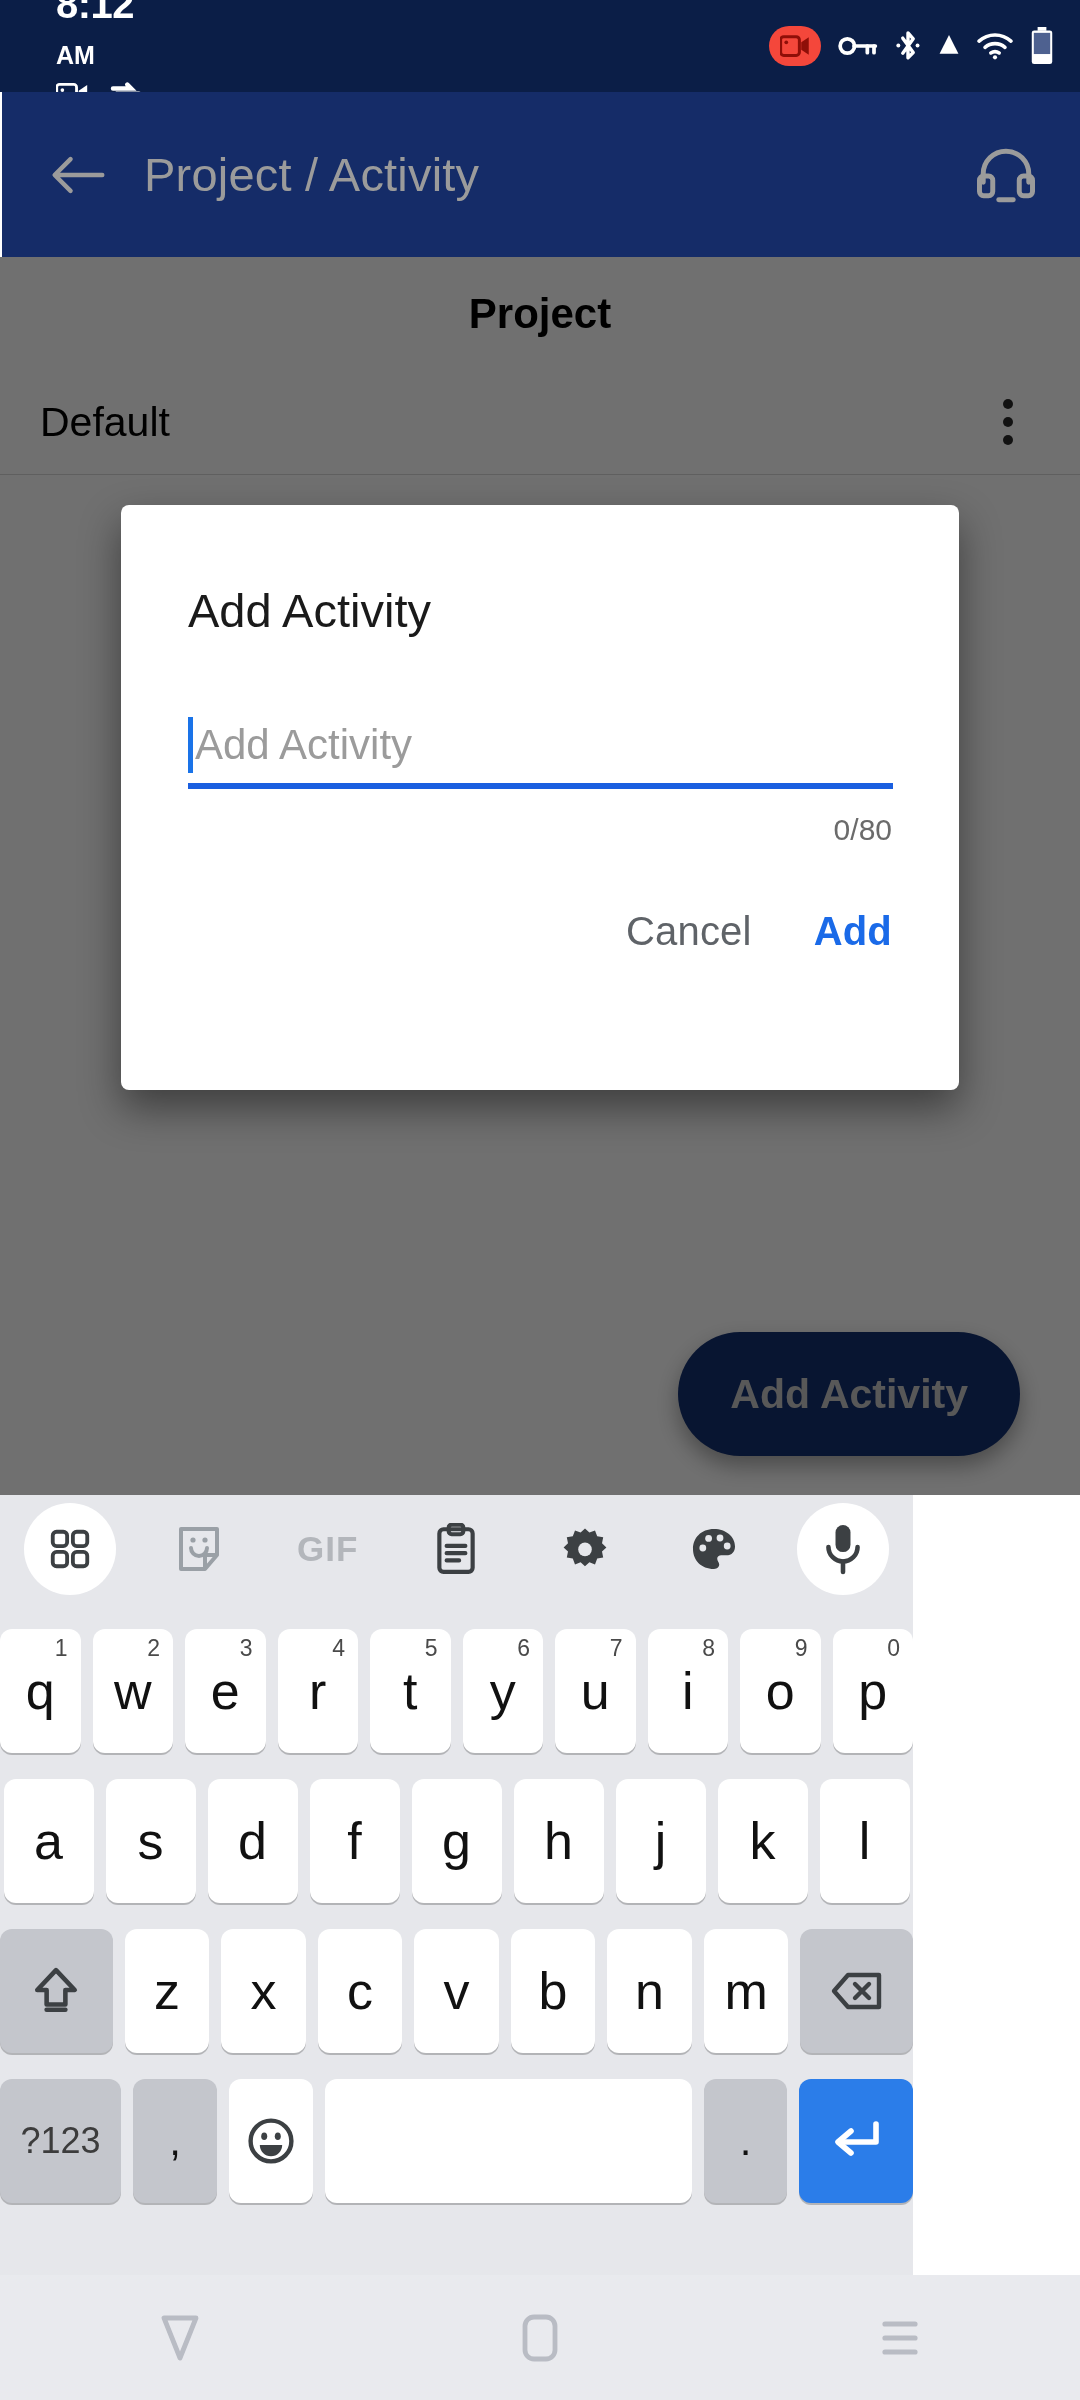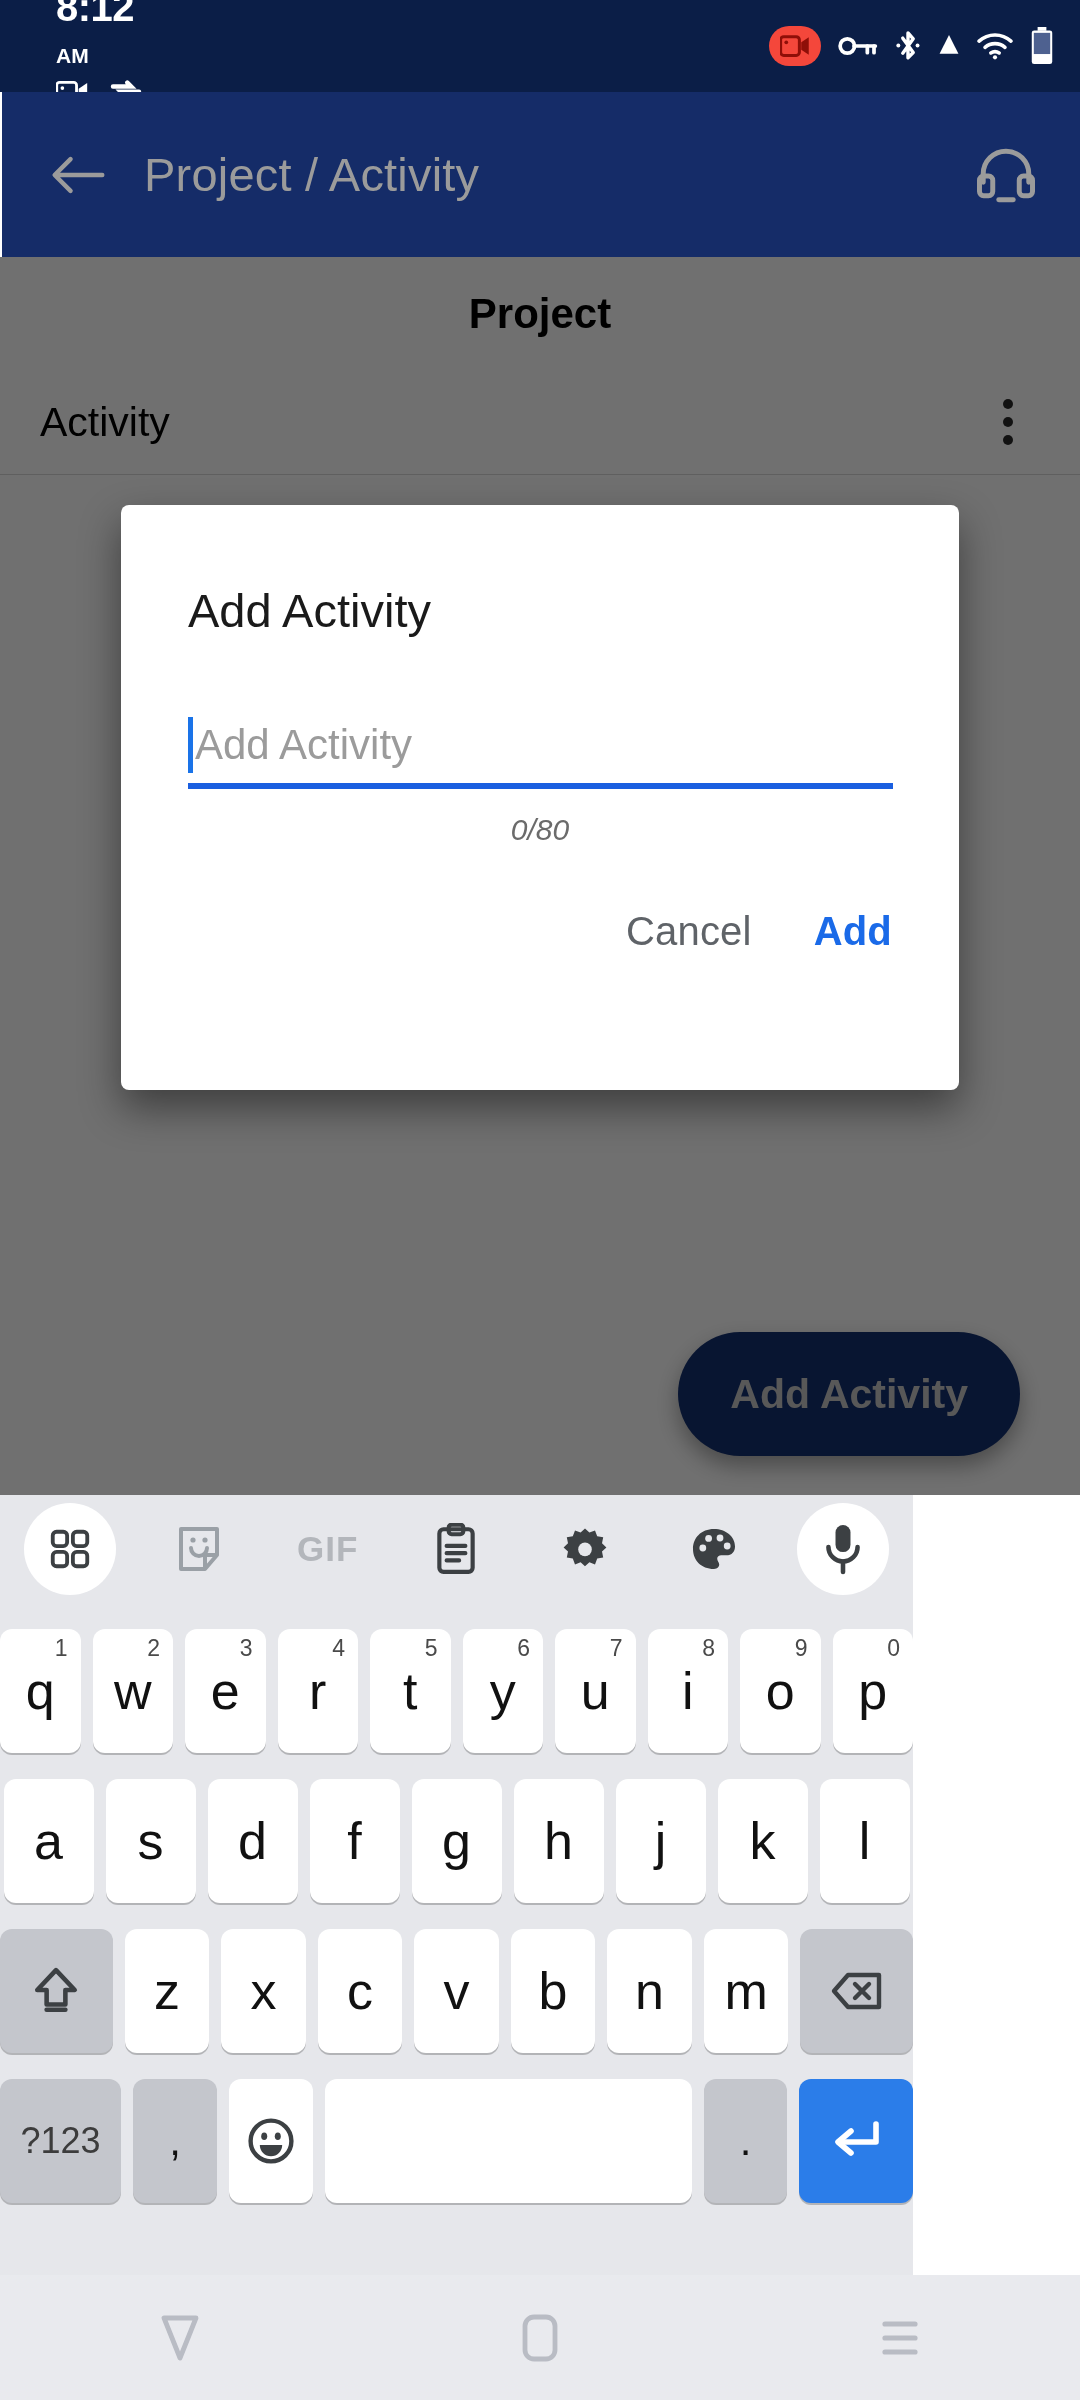--- a/index.html
+++ b/index.html
@@ -11,21 +11,21 @@
   #screen { position:relative; width:1080px; height:2400px; overflow:hidden; background:#fff; }
 
   
   .status-bar {
     position:absolute; top:0; left:0; width:1080px; height:92px;
     background:#0b1e47; display:flex; align-items:center;
     padding:0 26px 0 40px; color:#fff;
   }
   .status-left { display:flex; align-items:baseline; gap:14px;flex-direction:column; }
   .status-time { font-size:40px; font-weight:700; letter-spacing:-0.5px; }
-  .status-ampm { font-size:21px; font-weight:700; }
+  .status-ampm { font-size:25px; font-weight:700; }
   .status-left-icons { display:flex; align-items:center; gap:18px; margin-left:16px; position:relative; top:-2px; }
   .status-right { margin-left:auto; display:flex; align-items:center; gap:17px; }
   .rec-badge {
     width:52px; height:40px; border-radius:20px; background:#f4473b;
     display:flex; align-items:center; justify-content:center;
   }
 
   
   .app-bar {
     position:absolute; top:92px; left:2px; width:1080px; height:165px;
@@ -91,21 +91,21 @@
     display:flex; align-items:center;
   }
   .caret {
     width:5px; height:56px; background:#1a73e8; display:block; margin-right:2px;
   }
   .dialog-placeholder { font-size:42px; color:#9b9b9b; }
   .dialog-underline {
     position:absolute; left:0; right:-1px; bottom:0; height:6px; background:#1a5fe0;
   }
   .dialog-counter {
-    text-align:center; font-size:30px; color:#6b6b6b; margin-top:24px;font-style:italic;
+    text-align:right; font-size:30px; color:#6b6b6b; margin-top:24px;
   }
   .dialog-actions {
     display:flex; justify-content:flex-end; align-items:center;
     gap:62px; margin-top:62px;
   }
   .btn-text {
     background:none; border:none; font-size:40px;
     font-family:"Liberation Sans", sans-serif; letter-spacing:.2px;
   }
   .btn-cancel { color:#5f6368; }
@@ -229,21 +229,21 @@
         <path d="M10.5 25.5 H17.5" stroke="#9b9b9b" stroke-width="2.4" stroke-linecap="round"></path>
       </svg>
     </div>
   </div>
 
   <div class="content">
     <div class="tabs">
       <div class="tab inactive">Project</div>
     </div>
     <div class="list-row">
-      <span class="list-row-label">Activity</span>
+      <span class="list-row-label">Default</span>
       <span class="kebab">
         <span></span>
           <span></span>
           <span></span>
       </span>
     </div>
     <button class="fab">Add Activity</button>
   </div>
 
   <div class="scrim"></div>

